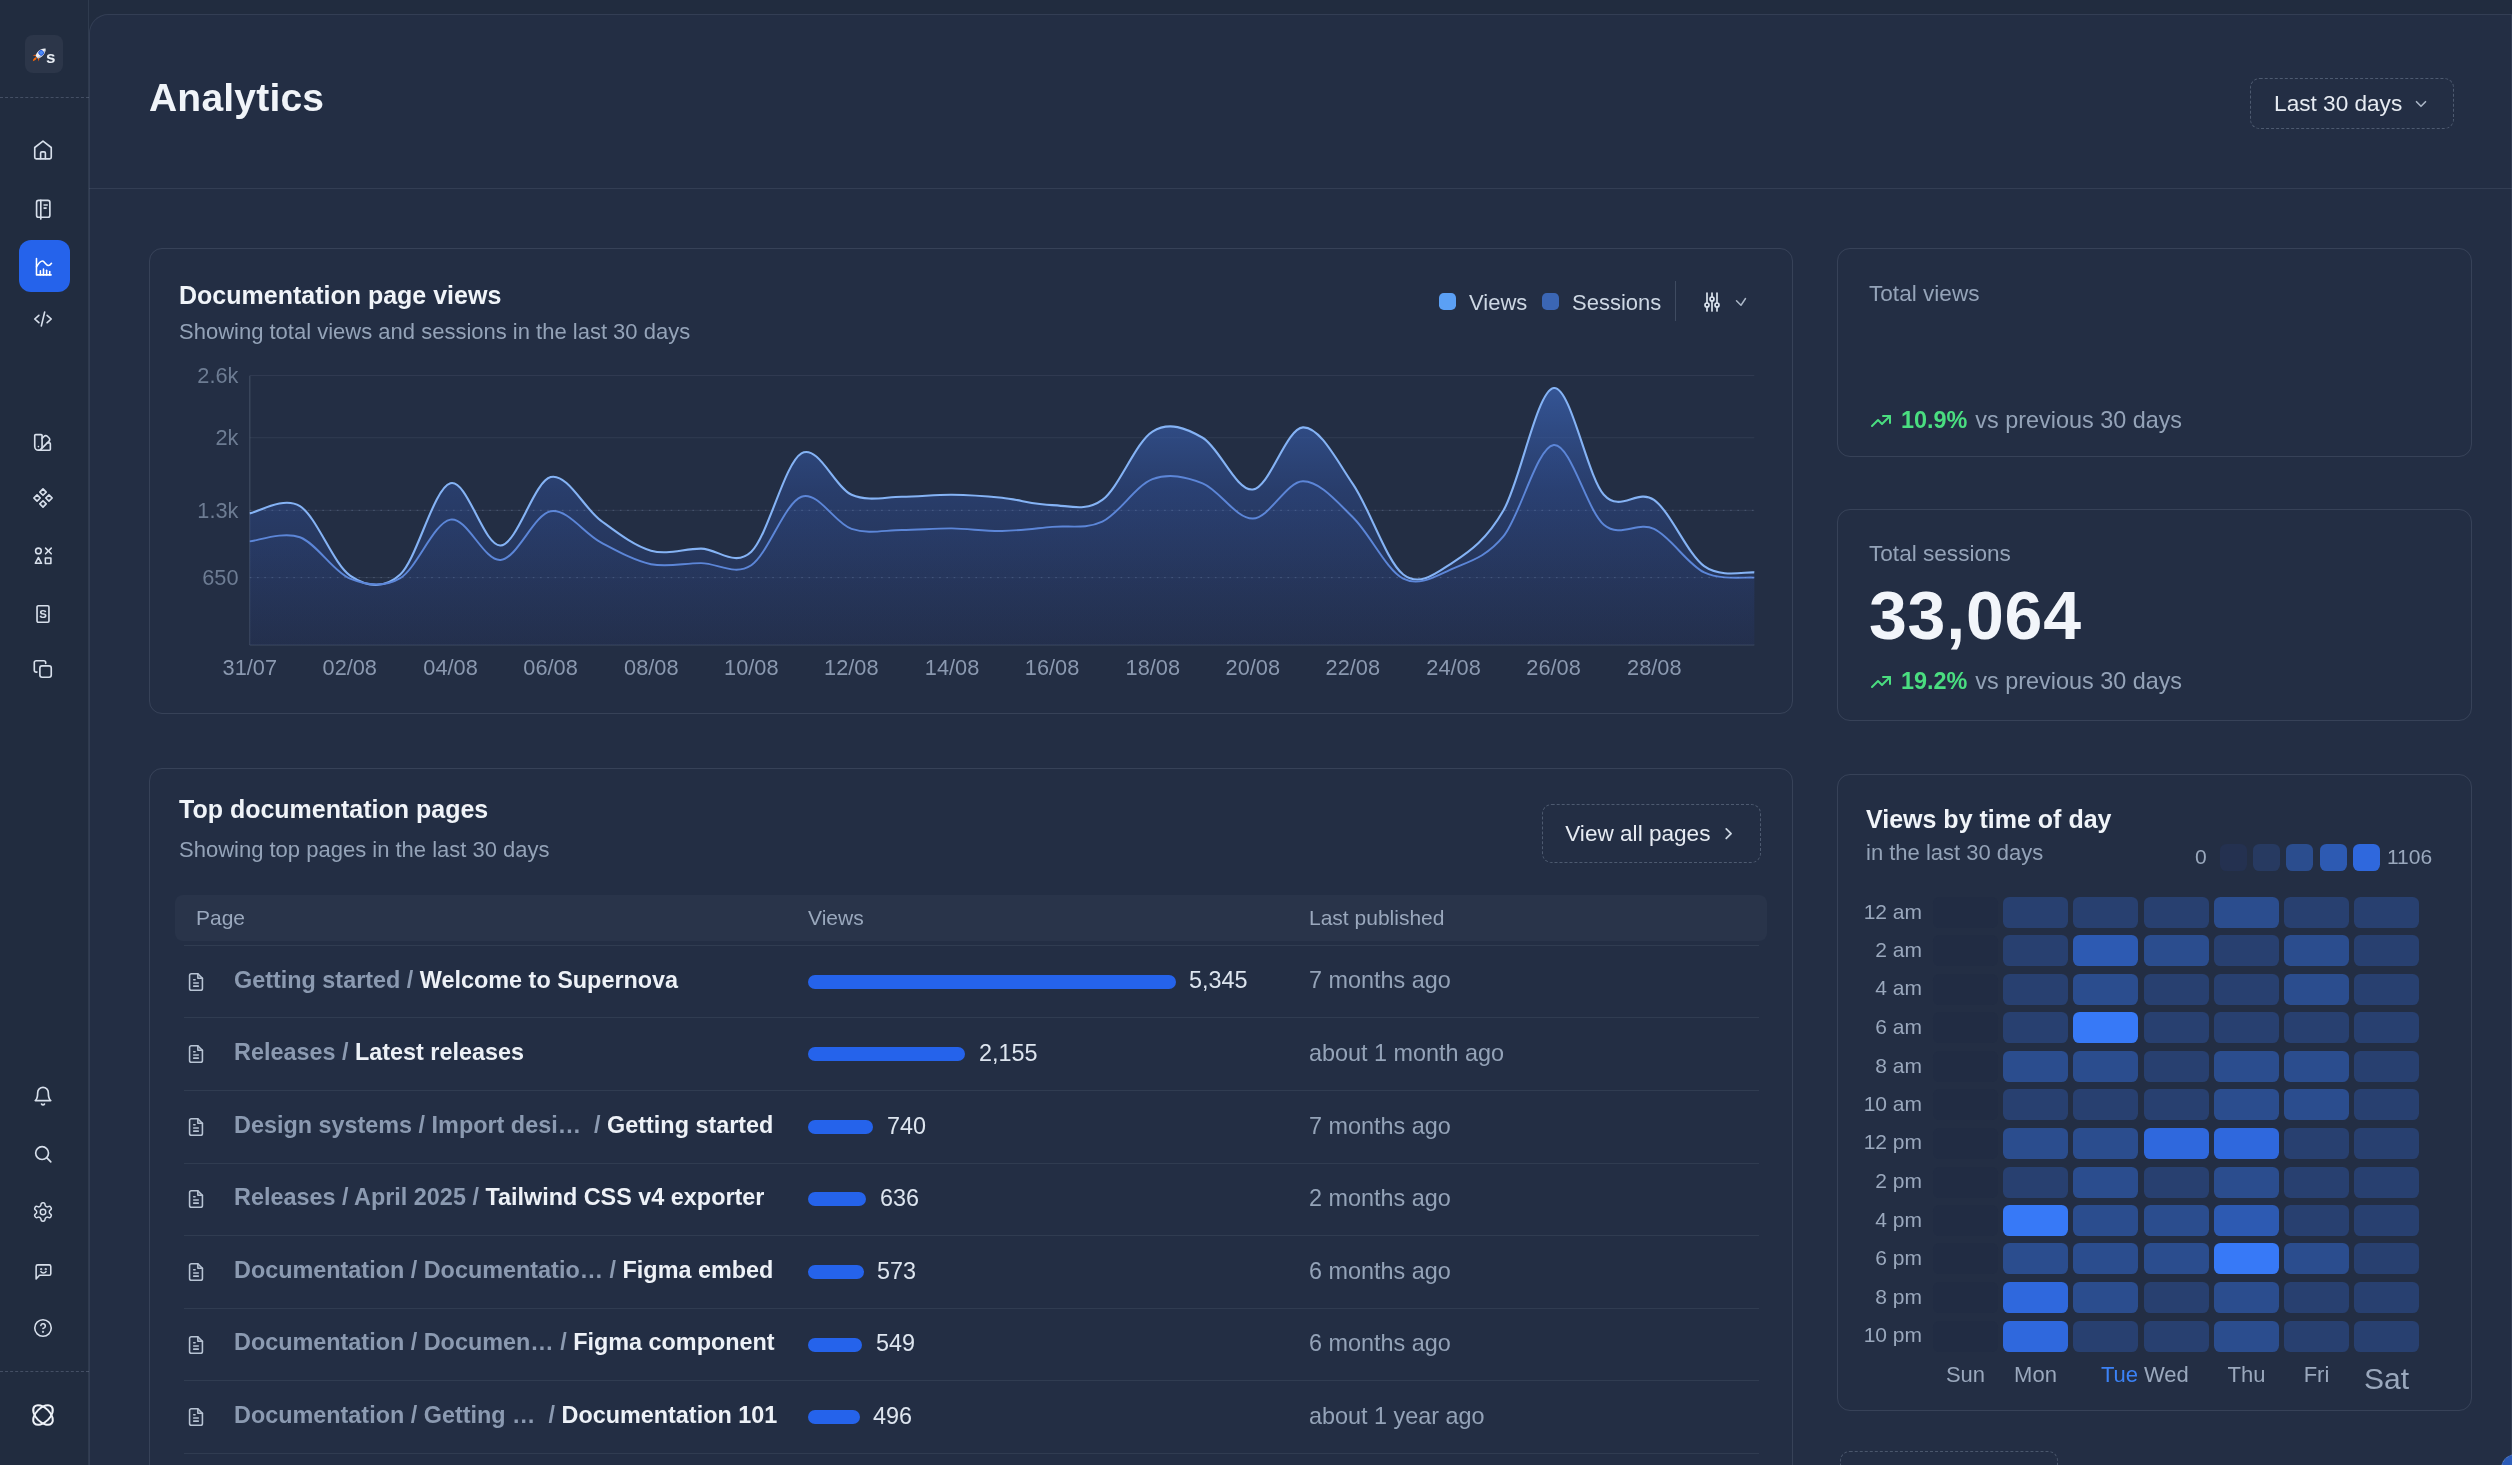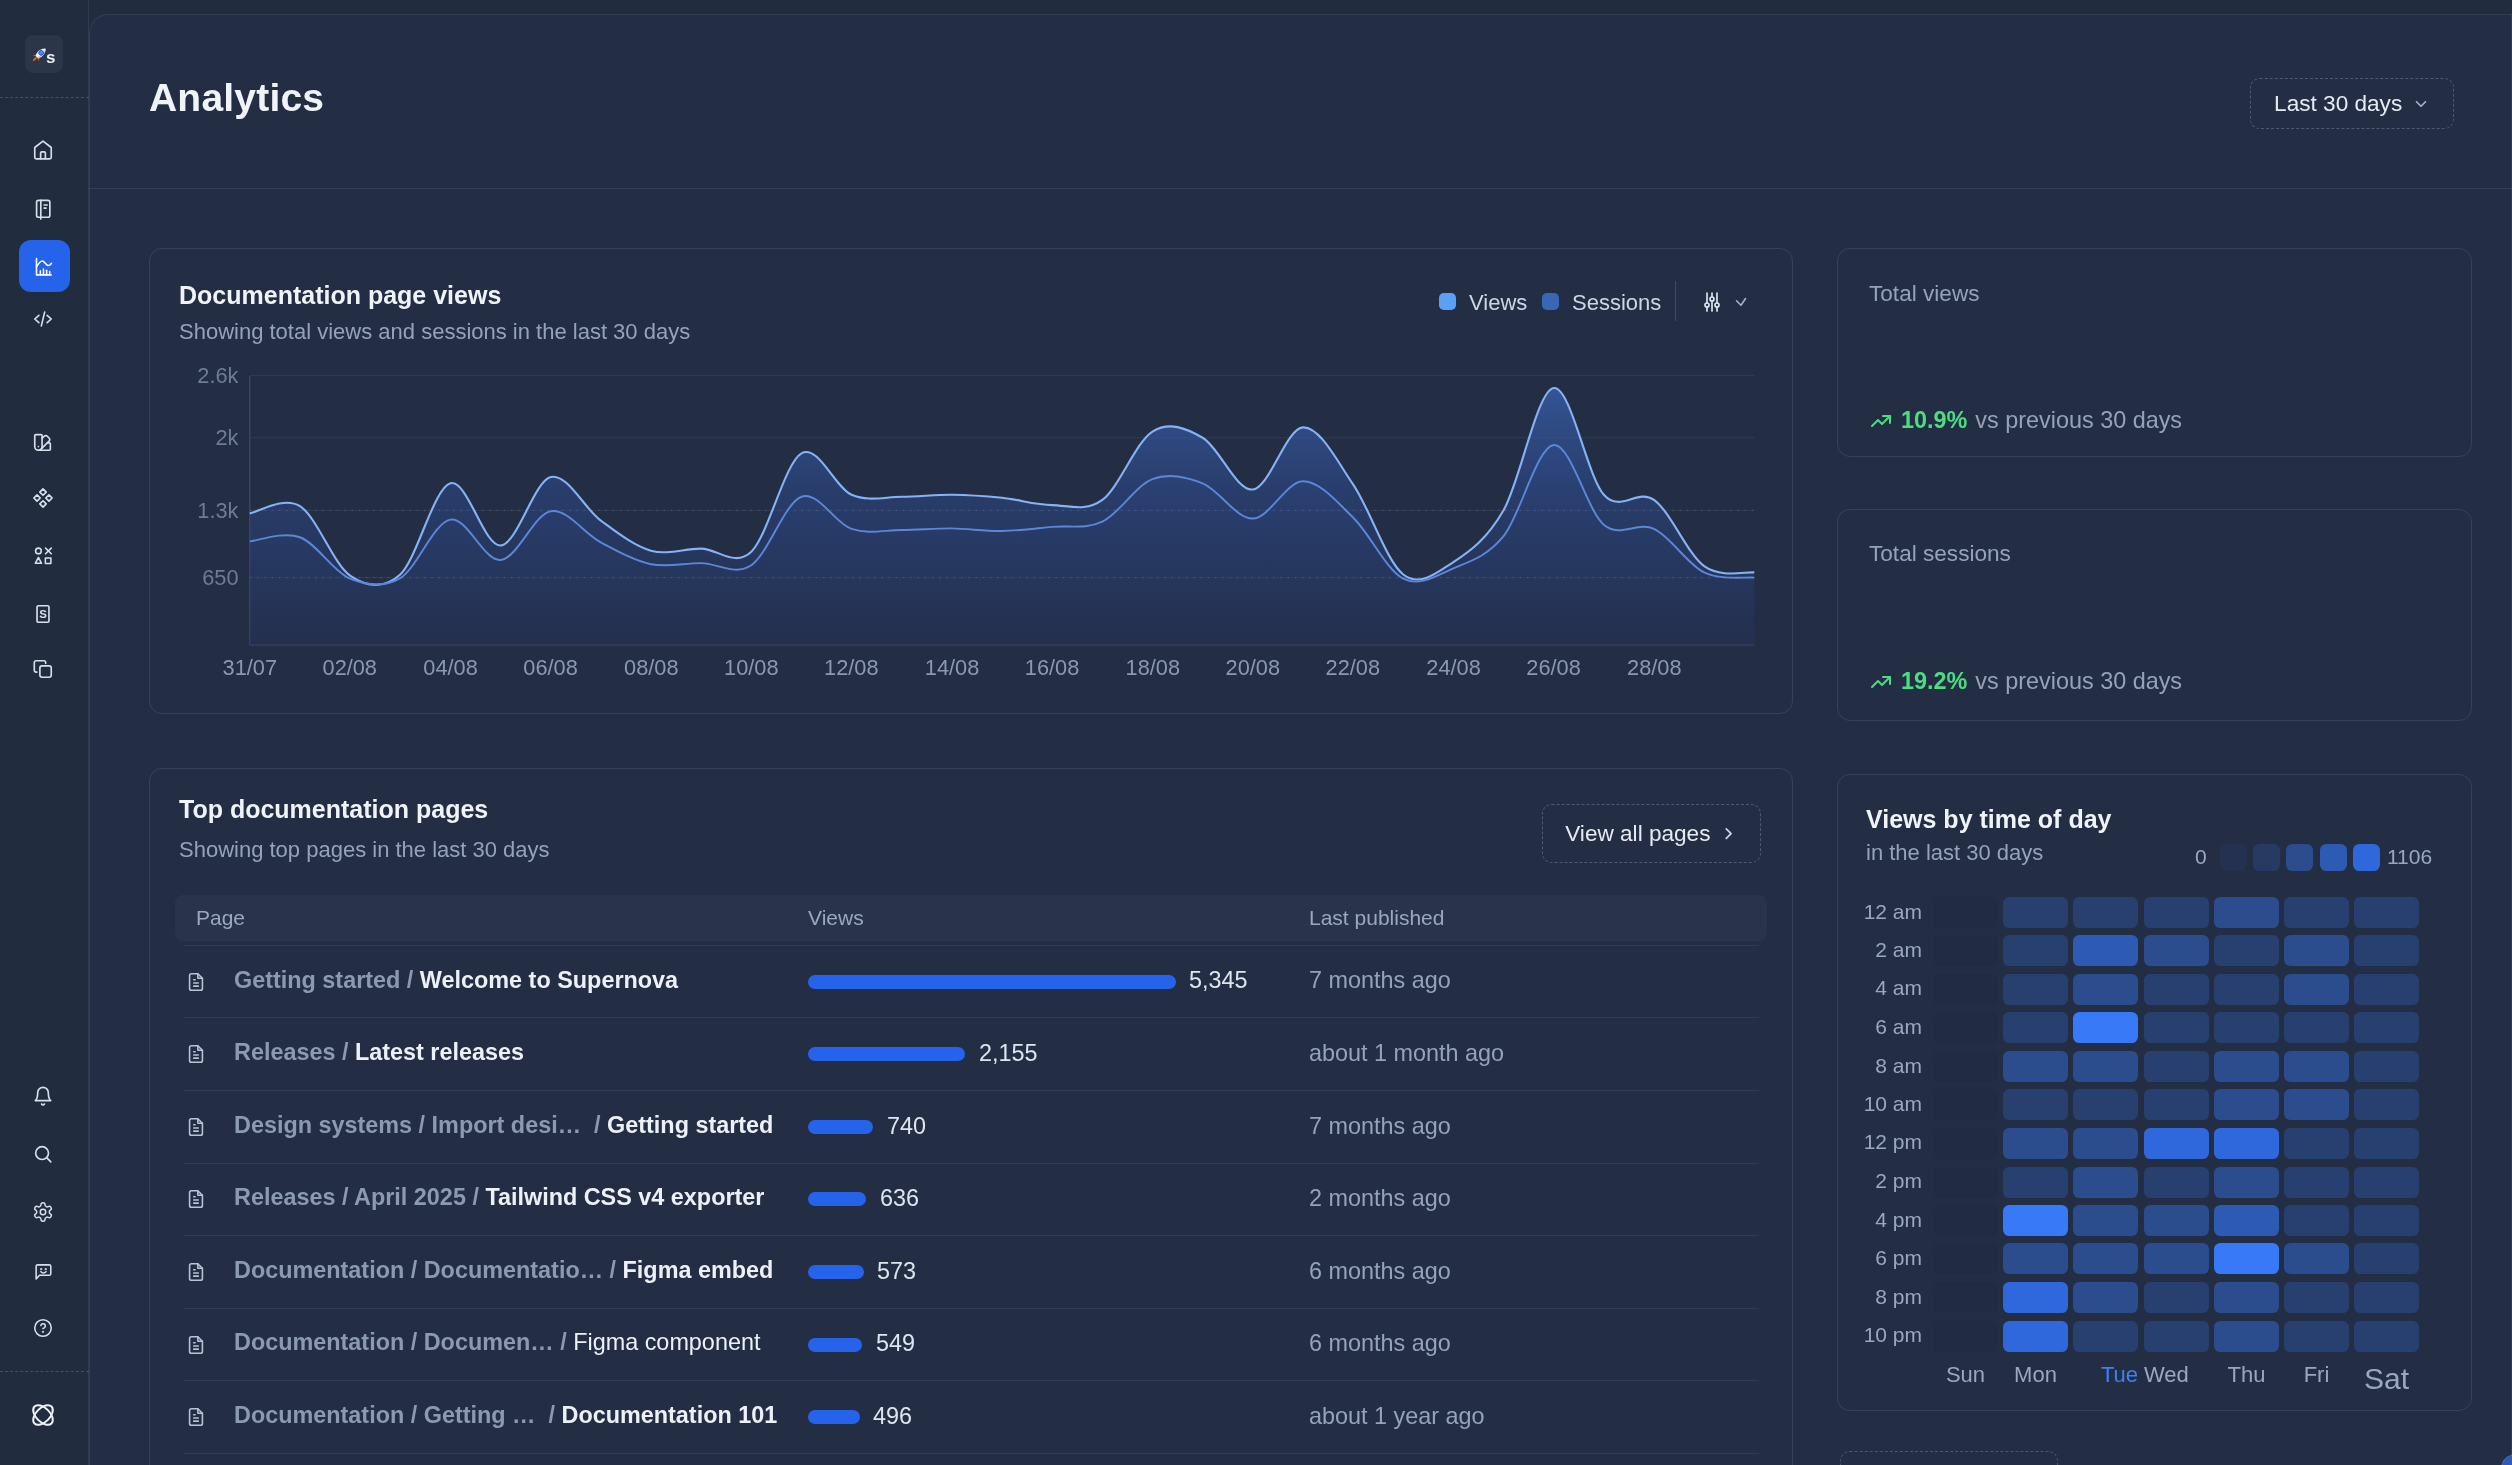--- a/index.html
+++ b/index.html
@@ -251,21 +251,21 @@
 <div style="position:absolute;left:877px;top:1258px;font-size:23.4px;color:#dde5ef">573</div>
 <div style="position:absolute;left:1309px;top:1258px;font-size:23.4px;color:#94a3b8">6 months ago</div>
 <div style="position:absolute;left:184px;top:1235px;width:1575px;border-top:0.8px solid rgba(148,163,184,.12)"></div>
 <svg style="position:absolute;left:185px;top:1334px" width="22" height="22" viewBox="0 0 24 24" fill="none" stroke="#b8c4d4" stroke-width="1.7" stroke-linecap="round" stroke-linejoin="round">
       <path d="M14 3H7a2 2 0 0 0-2 2v14a2 2 0 0 0 2 2h10a2 2 0 0 0 2-2V8Z"></path>
       <path d="M14 3v5h5"></path>
       <path d="M9.5 13h5"></path>
       <path d="M9.5 16.5h5"></path>
       <path d="M9.5 9.5h1.5"></path>
     </svg>
-<div style="position:absolute;left:234px;top:1329px;font-size:23.4px;color:#8b9ab1;font-weight:600">Documentation / Documen… / <span style="color:#edf1f7;font-weight:400">Figma component</span></div>
+<div style="position:absolute;left:234px;top:1329px;font-size:23.4px;color:#8b9ab1;font-weight:600">Documentation / Documen… / <span style="color:#edf1f7;font-weight:700">Figma component</span></div>
 <div style="position:absolute;left:808px;top:1338px;width:54px;height:13.7px;border-radius:7.3px;background:#2563eb"></div>
 <div style="position:absolute;left:876px;top:1330px;font-size:23.4px;color:#dde5ef">549</div>
 <div style="position:absolute;left:1309px;top:1330px;font-size:23.4px;color:#94a3b8">6 months ago</div>
 <div style="position:absolute;left:184px;top:1308px;width:1575px;border-top:0.8px solid rgba(148,163,184,.12)"></div>
 <svg style="position:absolute;left:185px;top:1406px" width="22" height="22" viewBox="0 0 24 24" fill="none" stroke="#b8c4d4" stroke-width="1.7" stroke-linecap="round" stroke-linejoin="round">
       <path d="M14 3H7a2 2 0 0 0-2 2v14a2 2 0 0 0 2 2h10a2 2 0 0 0 2-2V8Z"></path>
       <path d="M14 3v5h5"></path>
       <path d="M9.5 13h5"></path>
       <path d="M9.5 16.5h5"></path>
       <path d="M9.5 9.5h1.5"></path>
@@ -281,20 +281,21 @@
 <div style="position:absolute;left:1869px;top:281px;font-size:22.6px;color:#94a3b8">Total views</div>
 <div style="position:absolute;left:1869px;top:407px;display:flex;align-items:center;gap:8px;font-size:23.4px;color:#94a3b8"><span style="display:flex">
         <svg width="24" height="24" viewBox="0 0 24 24" fill="none" stroke="#4ade80" stroke-width="2" stroke-linecap="round" stroke-linejoin="round">
           <path d="m3 17 6-6 4 4 8-8"></path>
           <path d="M14 7h7v7"></path>
         </svg>
       </span><span style="color:#4ade80;font-weight:700">10.9%</span> vs previous 30 days</div>
 
 <div class="card" style="left:1837px;top:509px;width:635px;height:212px"></div>
 <div style="position:absolute;left:1869px;top:541px;font-size:22.6px;color:#94a3b8">Total sessions</div>
+<div style="position:absolute;left:1869px;top:576px;font-size:68px;font-weight:700;color:#f2f5fa;letter-spacing:0.8px">33,064</div>
 <div style="position:absolute;left:1869px;top:668px;display:flex;align-items:center;gap:8px;font-size:23.4px;color:#94a3b8"><span style="display:flex">
         <svg width="24" height="24" viewBox="0 0 24 24" fill="none" stroke="#4ade80" stroke-width="2" stroke-linecap="round" stroke-linejoin="round">
           <path d="m3 17 6-6 4 4 8-8"></path>
           <path d="M14 7h7v7"></path>
         </svg>
       </span><span style="color:#4ade80;font-weight:700">19.2%</span> vs previous 30 days</div>
 
 <div class="card" style="left:1837px;top:774px;width:635px;height:637px"></div>
 <div style="position:absolute;left:1866px;top:805px;font-size:25px;font-weight:700;color:#f0f4f9">Views by time of day</div>
 <div style="position:absolute;left:1866px;top:840px;font-size:22px;color:#94a3b8">in the last 30 days</div>

